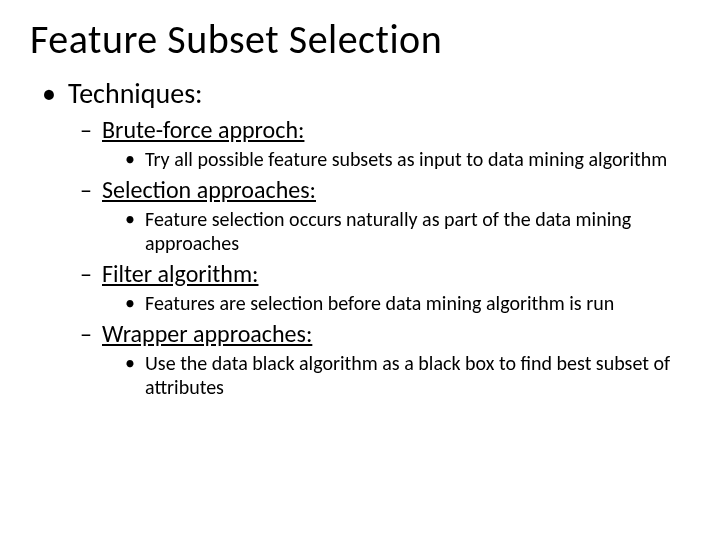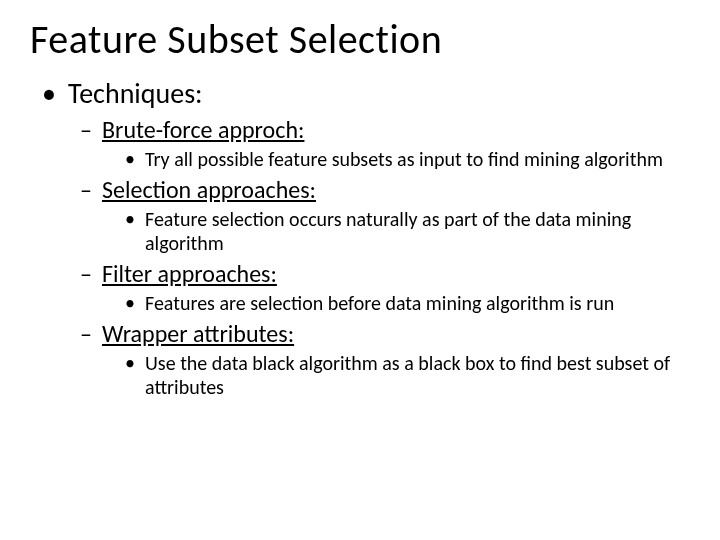--- a/index.html
+++ b/index.html
@@ -61,22 +61,22 @@
   }
 </style>
 </head>
 <body>
 
 <div class="title">Feature Subset Selection</div>
 
 <div class="level1">Techniques:</div>
 
 <div class="level2">Brute-force approch:</div>
-<div class="level3">Try all possible feature subsets as input to find mining algorithm</div>
+<div class="level3">Try all possible feature subsets as input to data mining algorithm</div>
 
 <div class="level2">Selection approaches:</div>
-<div class="level3"> Feature selection occurs naturally as part of the data mining algorithm</div>
+<div class="level3"> Feature selection occurs naturally as part of the data mining approaches</div>
 
-<div class="level2">Filter approaches:</div>
+<div class="level2">Filter algorithm:</div>
 <div class="level3"> Features are selection before data mining algorithm is run</div>
 
-<div class="level2">Wrapper attributes:</div>
+<div class="level2">Wrapper approaches:</div>
 <div class="level3"> Use the data black algorithm as a black box to find best subset of attributes</div>
 
 </body></html>

